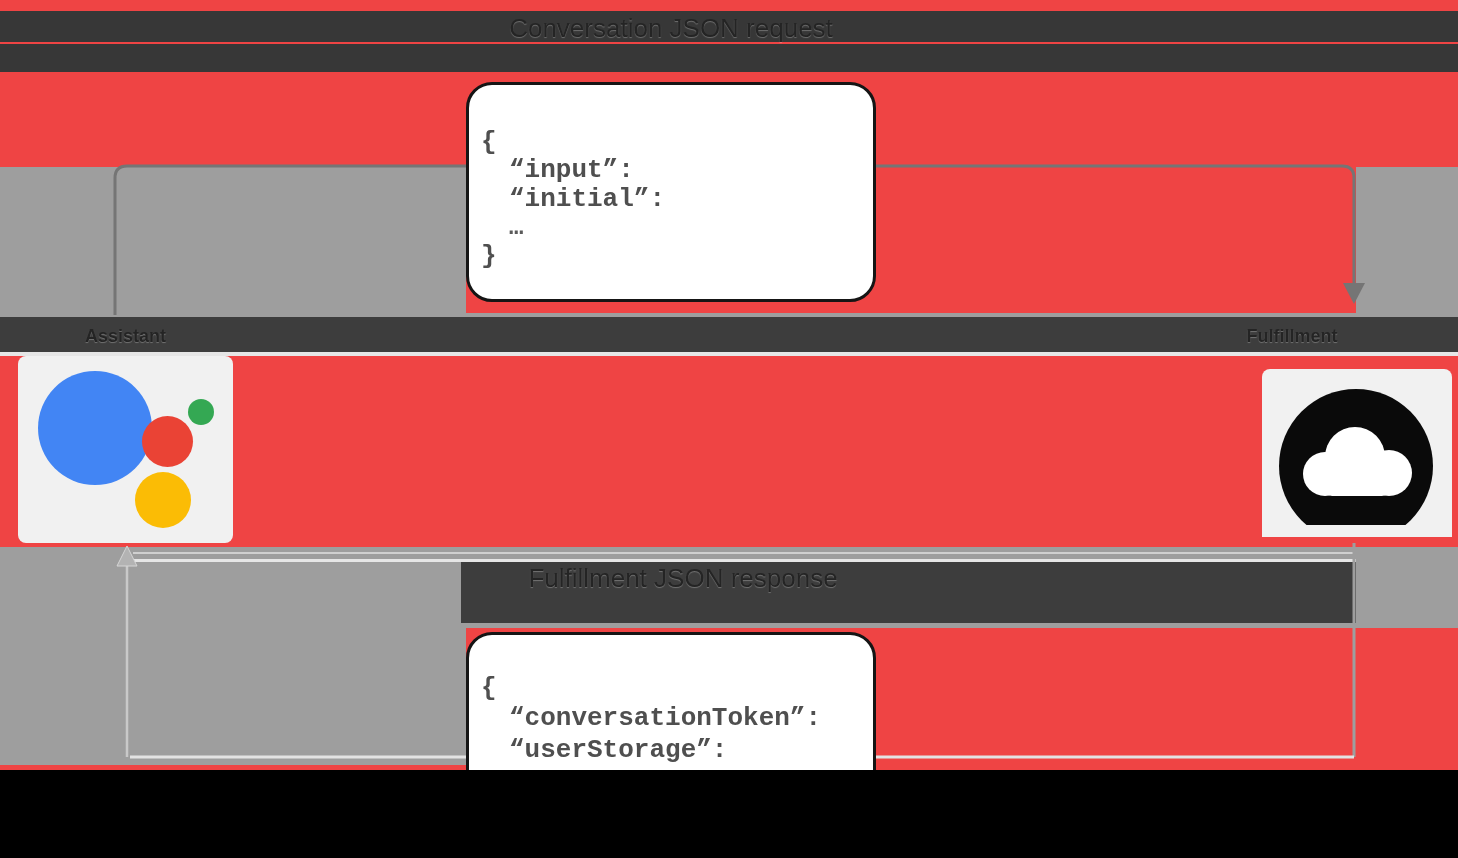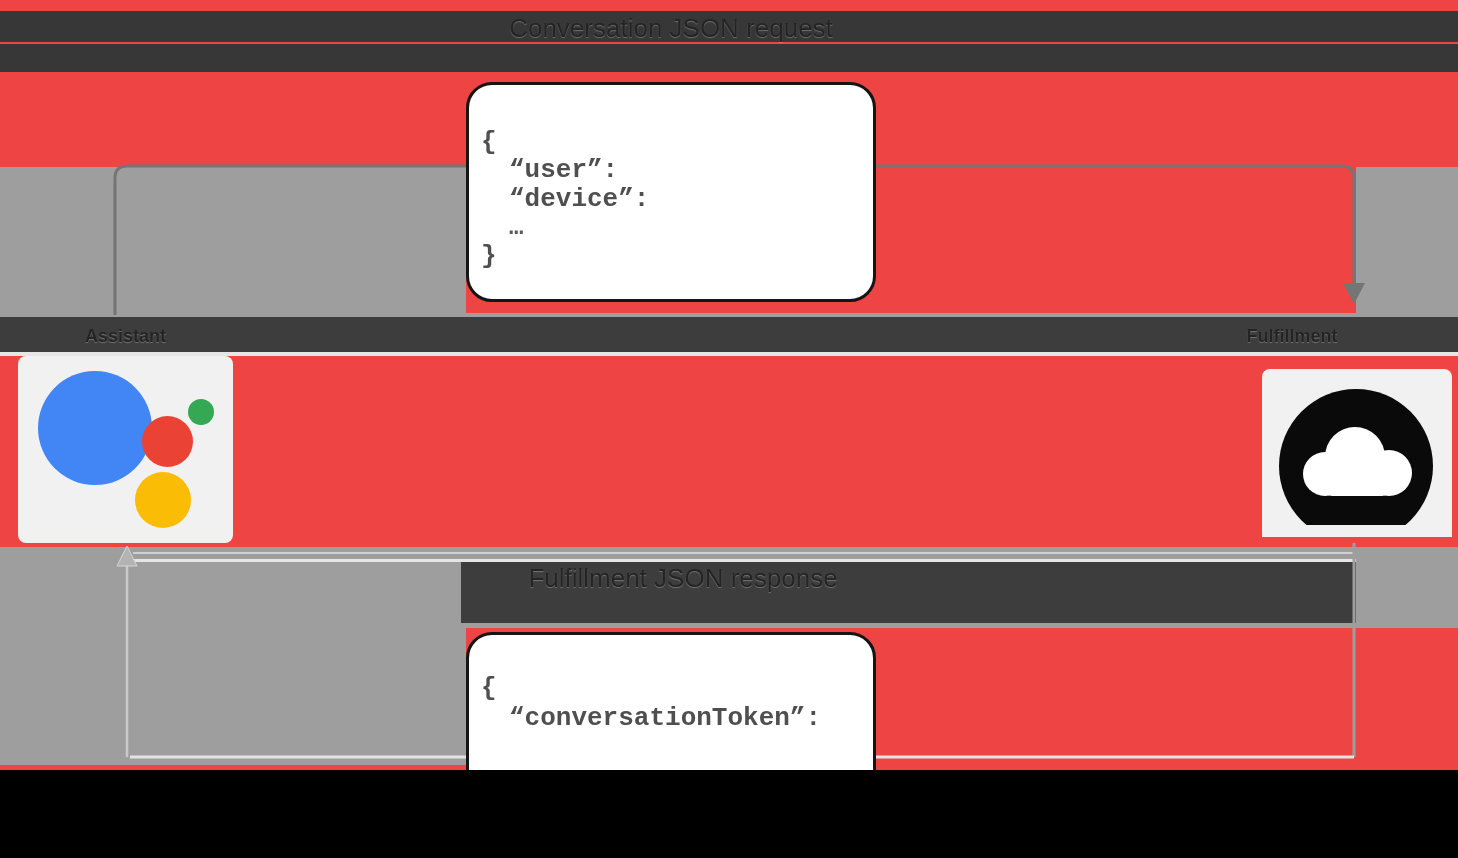--- a/index.html
+++ b/index.html
@@ -68,29 +68,30 @@
     <g>
       <path d="M1354,543 V757" fill="none" stroke="#9e9e9e" stroke-width="3"></path>
       <path d="M1354,757 H130" fill="none" stroke="#e3e3e3" stroke-width="3"></path>
       <path d="M127,757 V566" fill="none" stroke="#c9c9c9" stroke-width="2.5"></path>
       <path d="M117,566 h20 l-10,-20 z" fill="#b3b3b3" stroke="#d5d5d5" stroke-width="1"></path>
     </g>
   </svg>
 
   <div class="abs jsonbox" style="left:466px;top:82px;width:410px;height:220px;">
     <div class="code" style="left:12px;top:42px;">{</div>
-    <div class="code" style="left:40px;top:70px;">“user”:</div>
-    <div class="code" style="left:40px;top:99px;">“device”:</div>
+    <div class="code" style="left:40px;top:70px;">“input”:</div>
+    <div class="code" style="left:40px;top:99px;">“initial”:</div>
     <div class="code small" style="left:40px;top:128px;">…</div>
     <div class="code" style="left:12px;top:156px;">}</div>
   </div>
 
   <div class="abs jsonbox" style="left:466px;top:632px;width:410px;height:225px;">
     <div class="code" style="left:12px;top:38px;">{</div>
     <div class="code" style="left:40px;top:68px;">“conversationToken”:</div>
+    <div class="code" style="left:40px;top:100px;">“userStorage”:</div>
     <div class="code small" style="left:40px;top:132px;">…</div>
     <div class="code" style="left:12px;top:160px;">}</div>
   </div>
 
   <div class="abs bandtext t25" style="left:18px;top:321px;width:215px;">Assistant</div>
   <div class="abs card" style="left:18px;top:356px;width:215px;height:187px;">
     <div>
       <div class="circ" style="left:20px;top:15px;width:114px;height:114px;background:#4285f4;"></div>
       <div class="circ" style="left:124px;top:60px;width:51px;height:51px;background:#ea4335;"></div>
       <div class="circ" style="left:170px;top:43px;width:26px;height:26px;background:#34a853;"></div>

